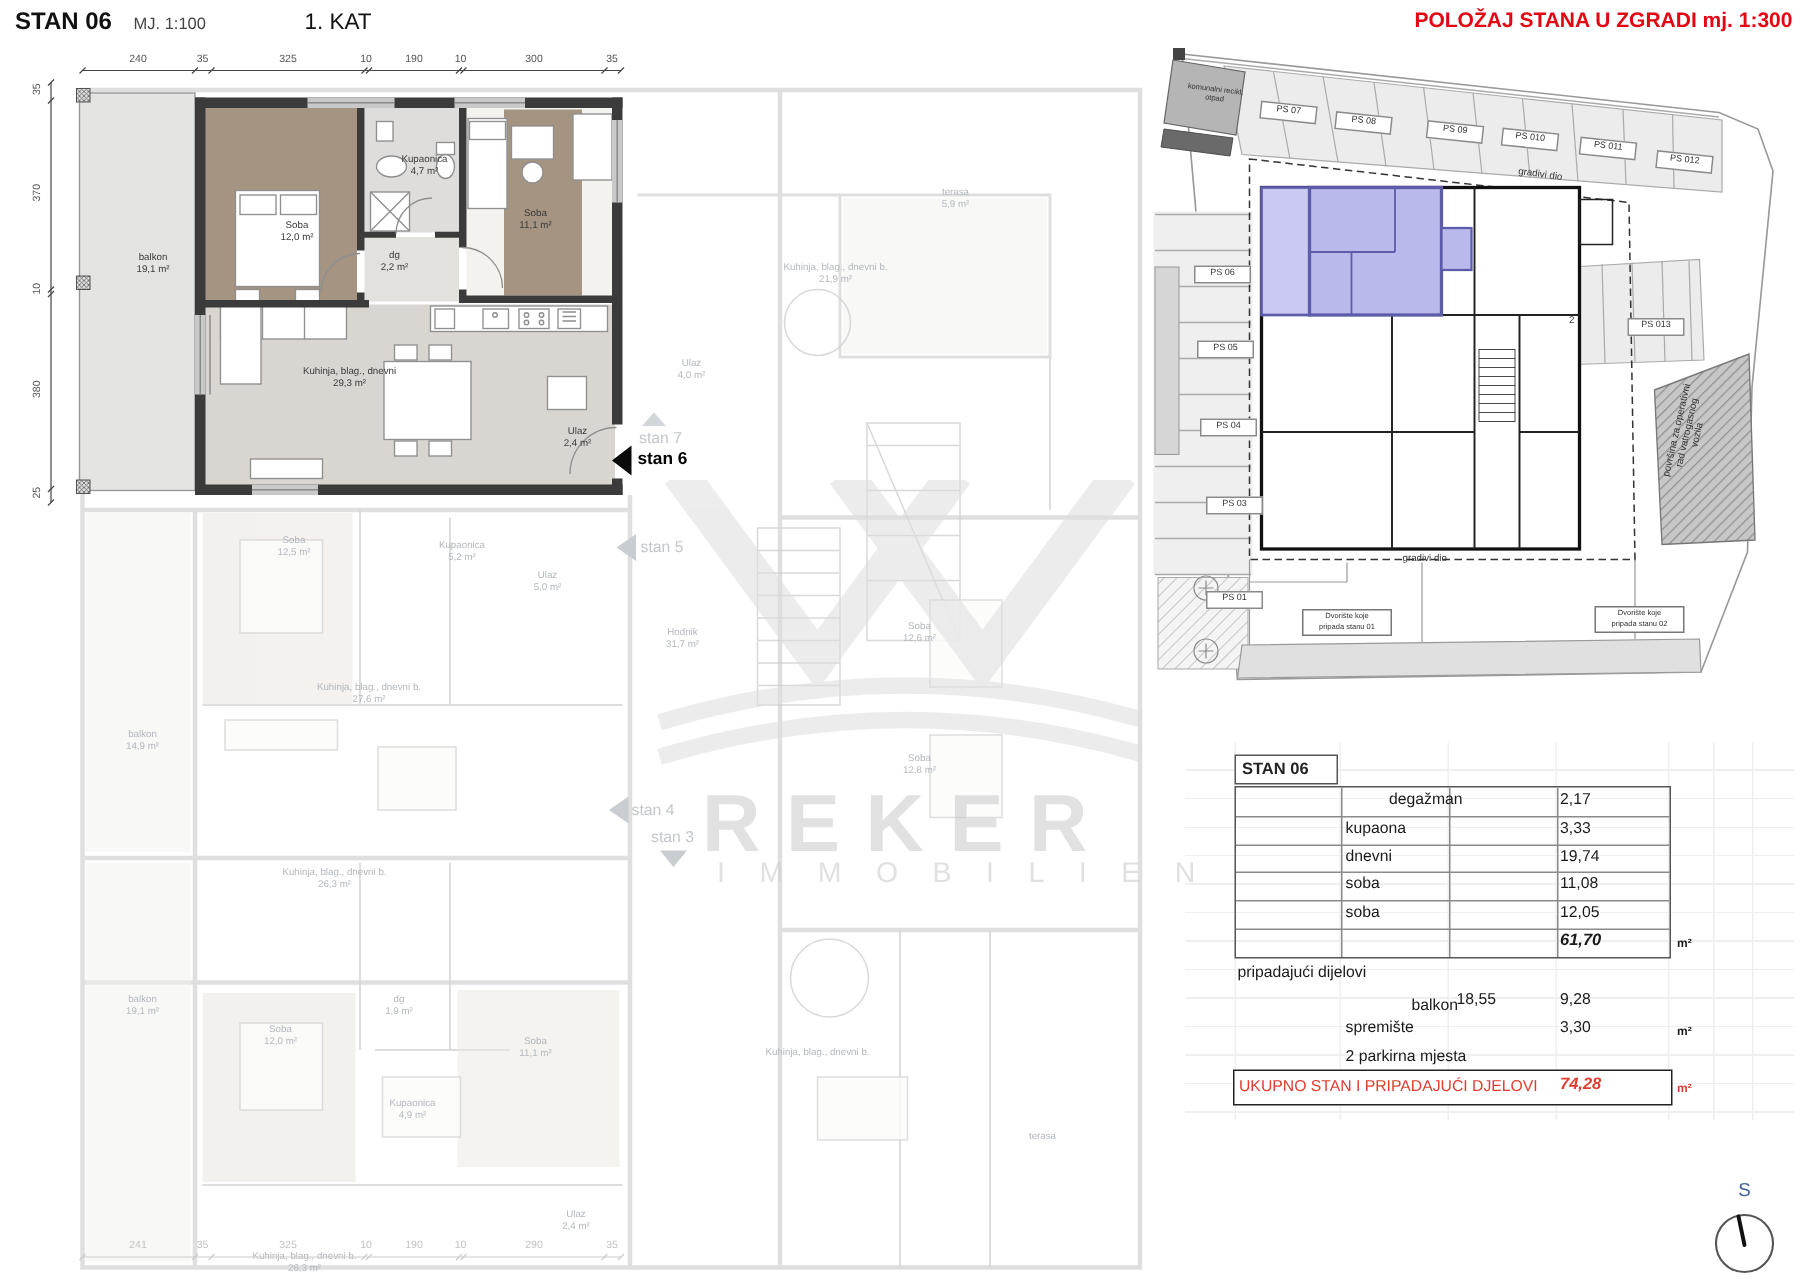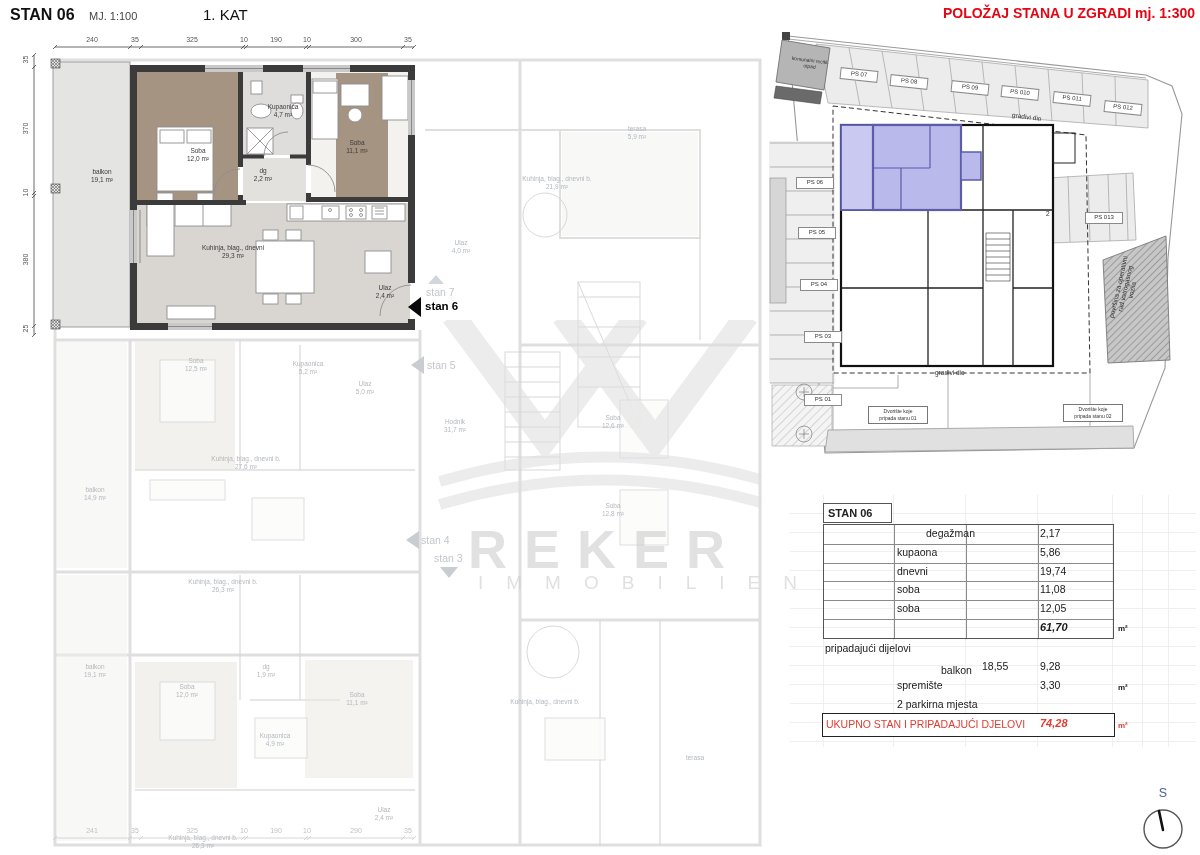--- a/index.html
+++ b/index.html
@@ -459,32 +459,32 @@
       <div class="vline" style="left:214px;"></div>
       <div class="hline" style="top:18.8px;"></div>
       <div class="hline" style="top:37.6px;"></div>
       <div class="hline" style="top:56.4px;"></div>
       <div class="hline" style="top:75.2px;"></div>
       <div class="hline" style="top:94px;"></div>
     </div>
     <div class="tcell" style="left:107px;top:32px;margin-left:29px;">degažman</div>
     <div class="tcell" style="left:250px;top:32px;">2,17</div>
     <div class="tcell" style="left:107px;top:51px;">kupaona</div>
-    <div class="tcell" style="left:250px;top:51px;">5,86</div>
+    <div class="tcell" style="left:250px;top:51px;">3,33</div>
     <div class="tcell" style="left:107px;top:70px;">dnevni</div>
     <div class="tcell" style="left:250px;top:70px;">19,74</div>
     <div class="tcell" style="left:107px;top:88px;">soba</div>
     <div class="tcell" style="left:250px;top:88px;">11,08</div>
     <div class="tcell" style="left:107px;top:107px;">soba</div>
     <div class="tcell" style="left:250px;top:107px;">12,05</div>
     <div class="tcell tbold" style="left:250px;top:126px;">61,70</div>
     <div class="tcell unit" style="left:328px;top:129px;">m²</div>
     <div class="tcell" style="left:35px;top:147px;">pripadajući dijelovi</div>
     <div class="tcell" style="left:107px;top:169px;padding-left:44px;">balkon</div>
-    <div class="tcell" style="left:192px;top:165px;">18,55</div>
+    <div class="tcell" style="left:181px;top:165px;">18,55</div>
     <div class="tcell" style="left:250px;top:165px;">9,28</div>
     <div class="tcell" style="left:107px;top:184px;">spremište</div>
     <div class="tcell" style="left:250px;top:184px;text-align:center;">3,30</div>
     <div class="tcell unit" style="left:328px;top:188px;">m²</div>
     <div class="tcell" style="left:107px;top:203px;">2 parkirna mjesta</div>
     <div id="totbox"></div>
     <div class="tcell tred" style="left:36px;top:223px;">UKUPNO STAN I PRIPADAJUĆI DJELOVI</div>
     <div class="tcell tred tbold" style="left:250px;top:222px;">74,28</div>
     <div class="tcell tred unit" style="left:328px;top:226px;">m²</div>
   </div>

